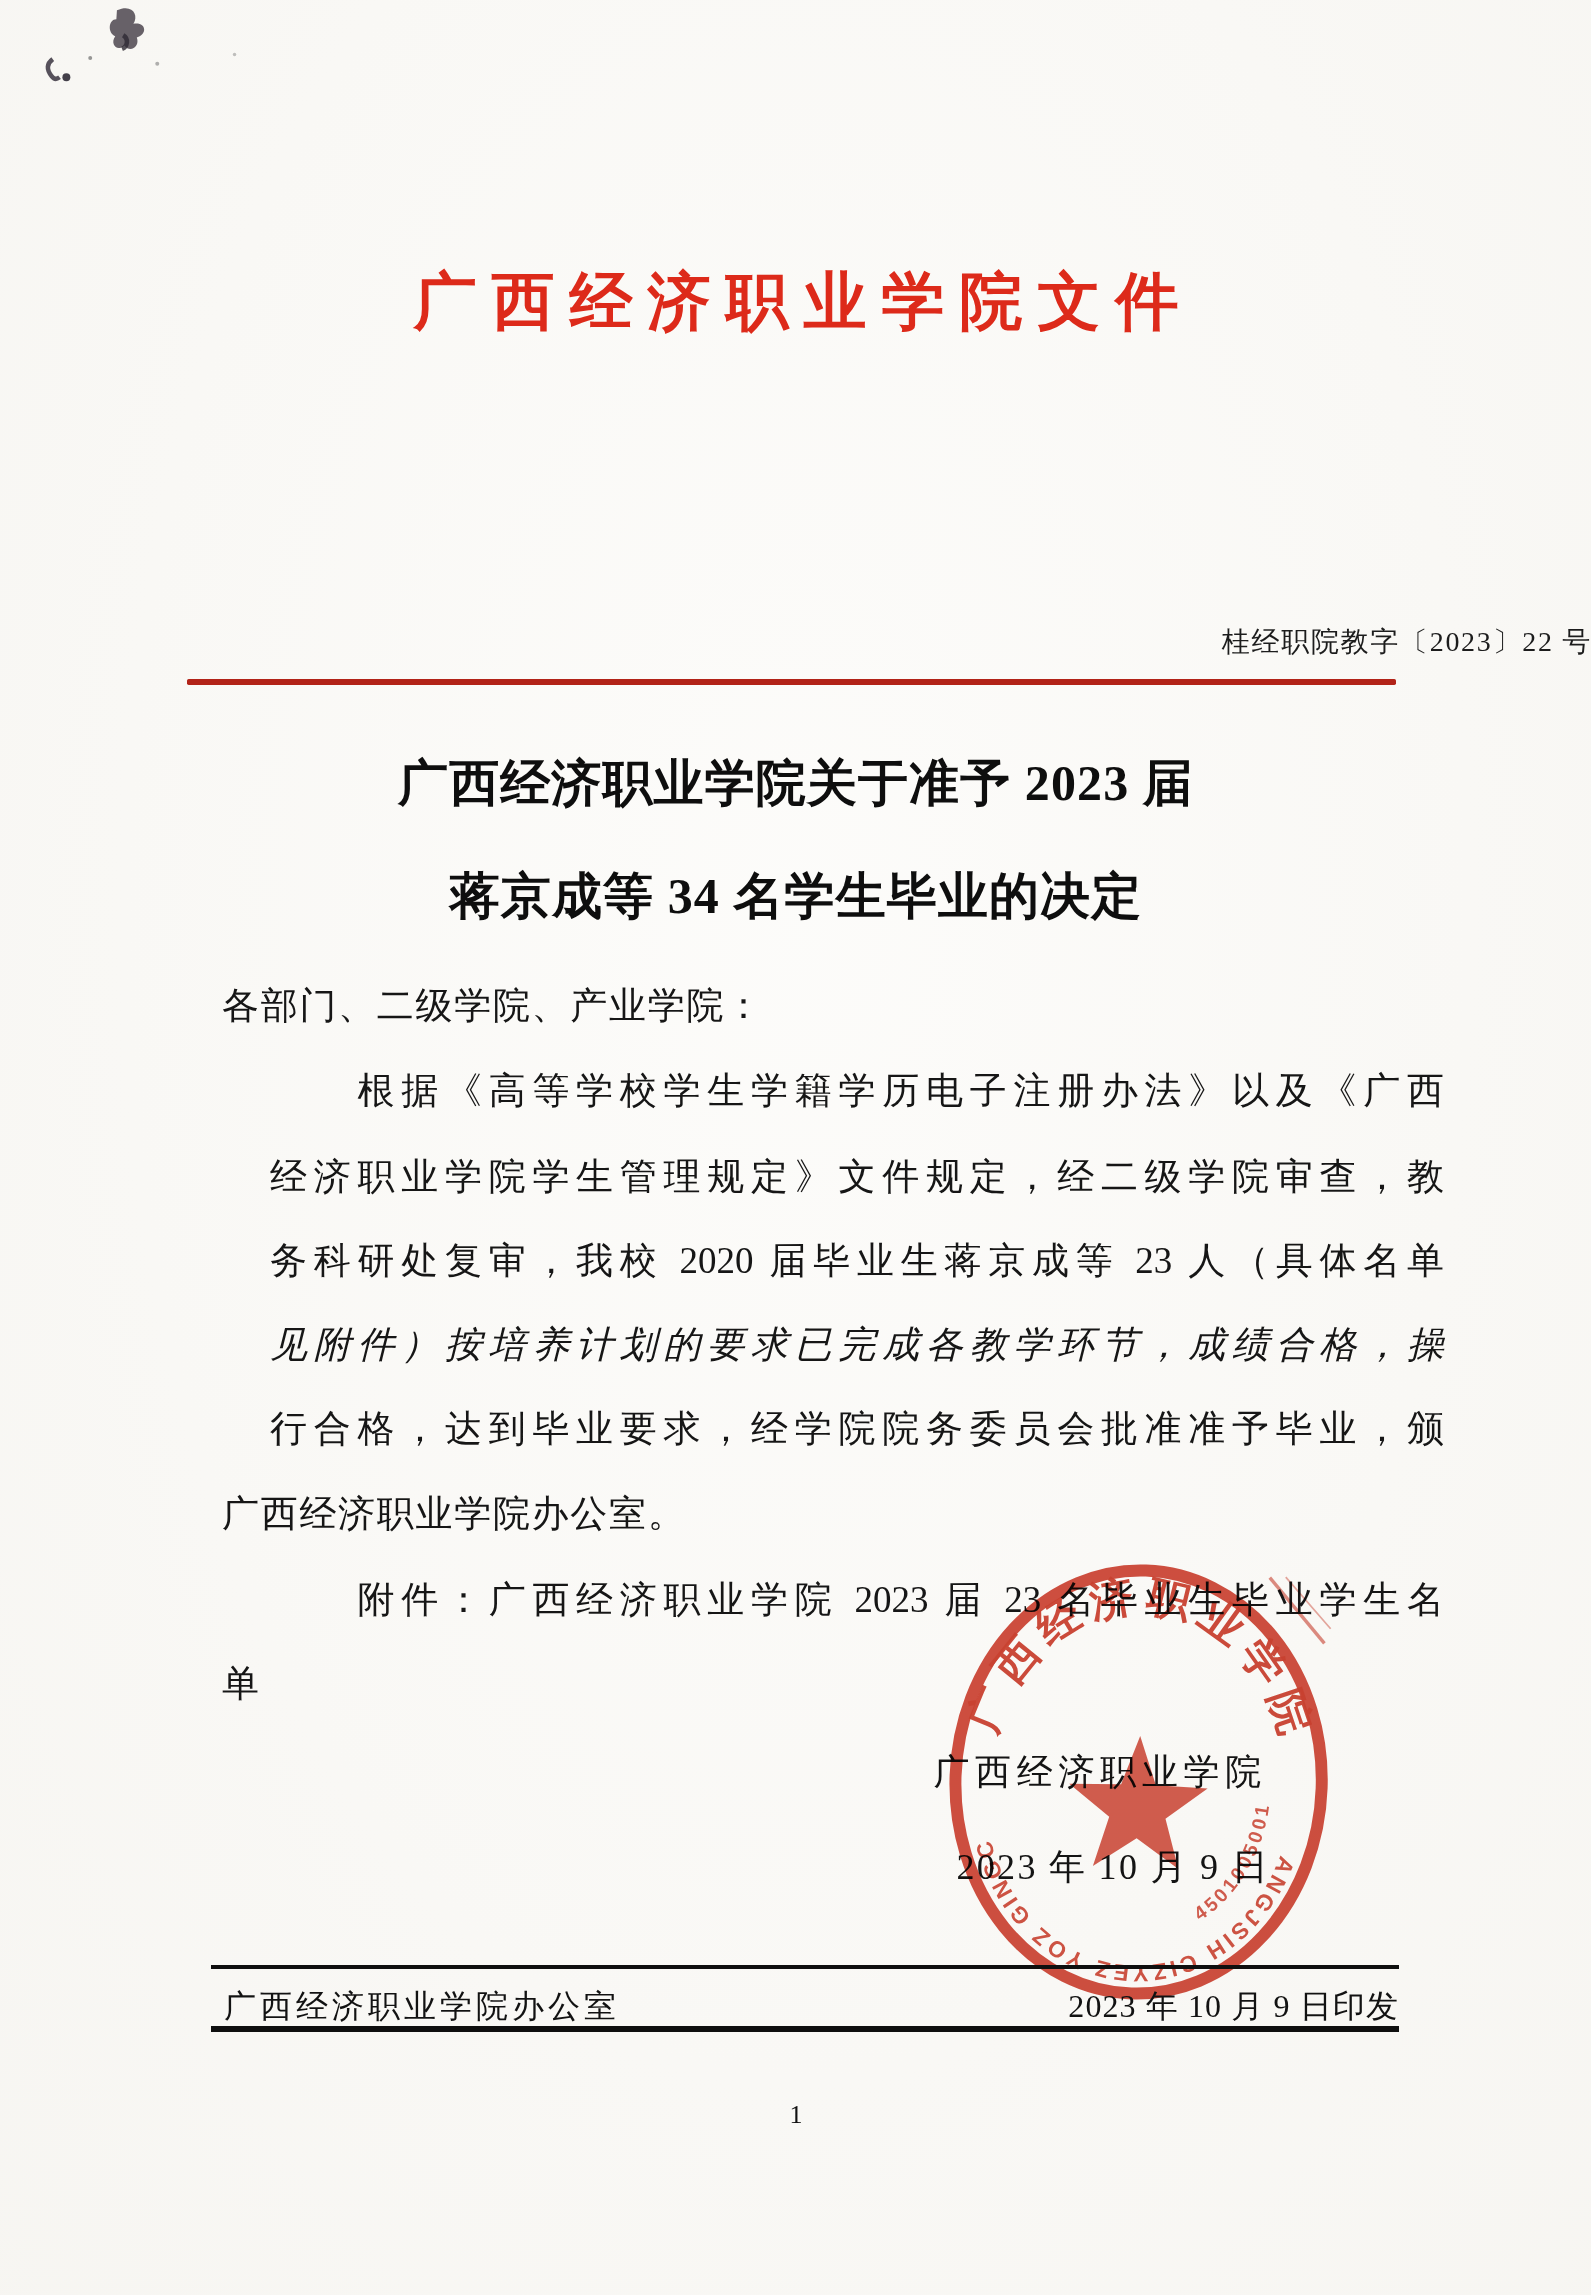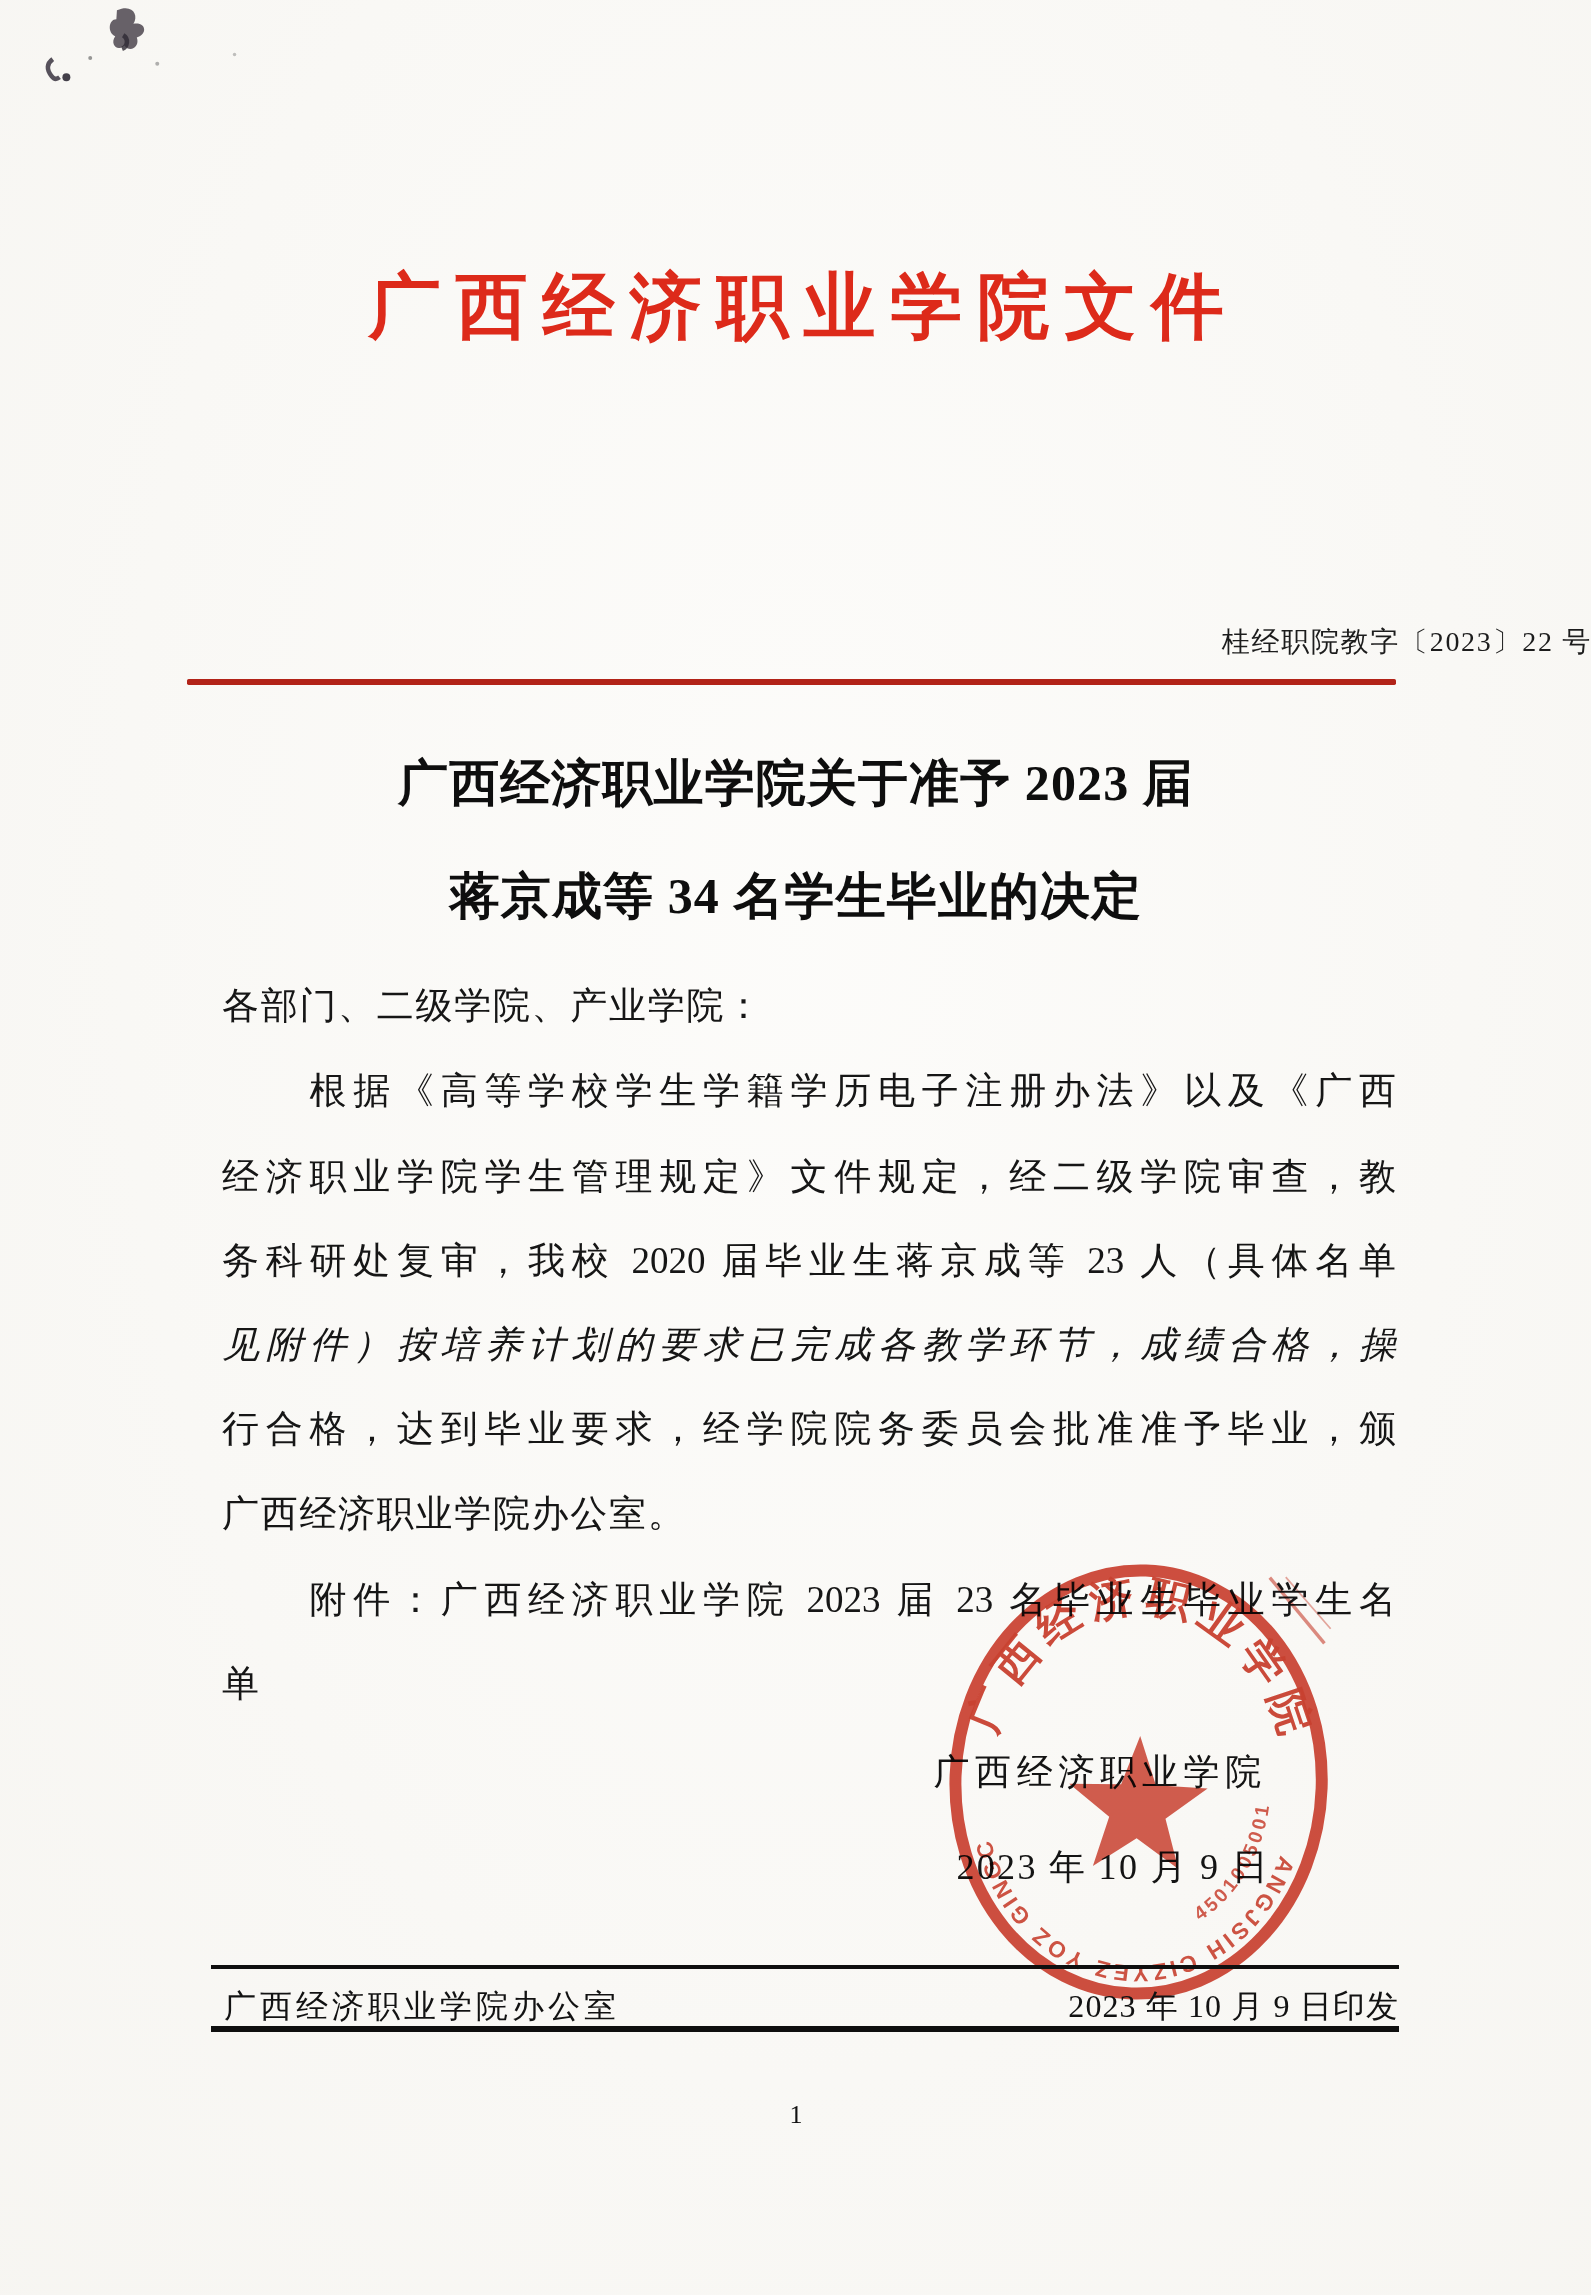--- a/index.html
+++ b/index.html
@@ -1,32 +1,32 @@
 <!DOCTYPE html>
 <html style="font-size:9px"><head>
 <meta charset="utf-8">
 <style>
   html,body{margin:0;padding:0;}
   body{background:#fbfaf7;font-family:"Liberation Serif",serif;}
   #page{position:relative;width:1592px;height:2295px;background:#fbfaf7;overflow:hidden;
         background-image:radial-gradient(ellipse at 50% 40%, rgba(255,255,255,.35), rgba(234,232,226,.25));}
   .abs{position:absolute;}
   
-  .masthead{top:259px;left:0;width:100%;text-align:center;font-size:72px;font-weight:bold;
+  .masthead{top:259px;left:0;width:100%;text-align:center;font-size:63px;font-weight:bold;
             letter-spacing:15px;padding-left:15px;box-sizing:border-box;white-space:nowrap;}
   
   .docnum{top:623px;left:0;width:100%;text-align:right;font-size:28px;letter-spacing:1.7px;color:#1c1c1c;}
   
   .redrule{top:679px;left:187px;width:1209px;height:6.3px;border-radius:1.7px;}
   
   .title{left:0;width:100%;text-align:center;font-size:50px;font-weight:bold;color:#0e0e0e;letter-spacing:1.1px;white-space:nowrap;}
   .t1{top:750px;} .t2{top:863px;}
   
   .bline{left:222px;width:1174px;font-size:37px;color:#161616;line-height:1.2;white-space:pre-wrap;letter-spacing:1.7px;}
-  .fill{letter-spacing:0;text-align:justify;text-align-last:justify;text-justify:inter-ideograph;}
+  .fill{letter-spacing:0;text-align:justify;text-align-last:justify;text-justify:inter-ideograph;margin-left:48px;}
   
   .sigorg{top:1748px;right:325px;font-size:36px;color:#141414;letter-spacing:5.7px;white-space:nowrap;}
   .sigdate{top:1843px;right:322px;font-size:36px;color:#141414;letter-spacing:2.3px;white-space:nowrap;}
   
   .fline{left:211px;width:1188px;background:#0f0f0f;}
   .fl1{top:1965px;height:4px;}
   .fl2{top:2026px;height:6.3px;}
   .frow{top:1985px;left:211px;width:1188px;display:flex;justify-content:space-between;
         font-size:32px;color:#121212;}
   .frow .lft{letter-spacing:4px;margin-left:13px;} .frow .rgt{letter-spacing:1.1px;}

